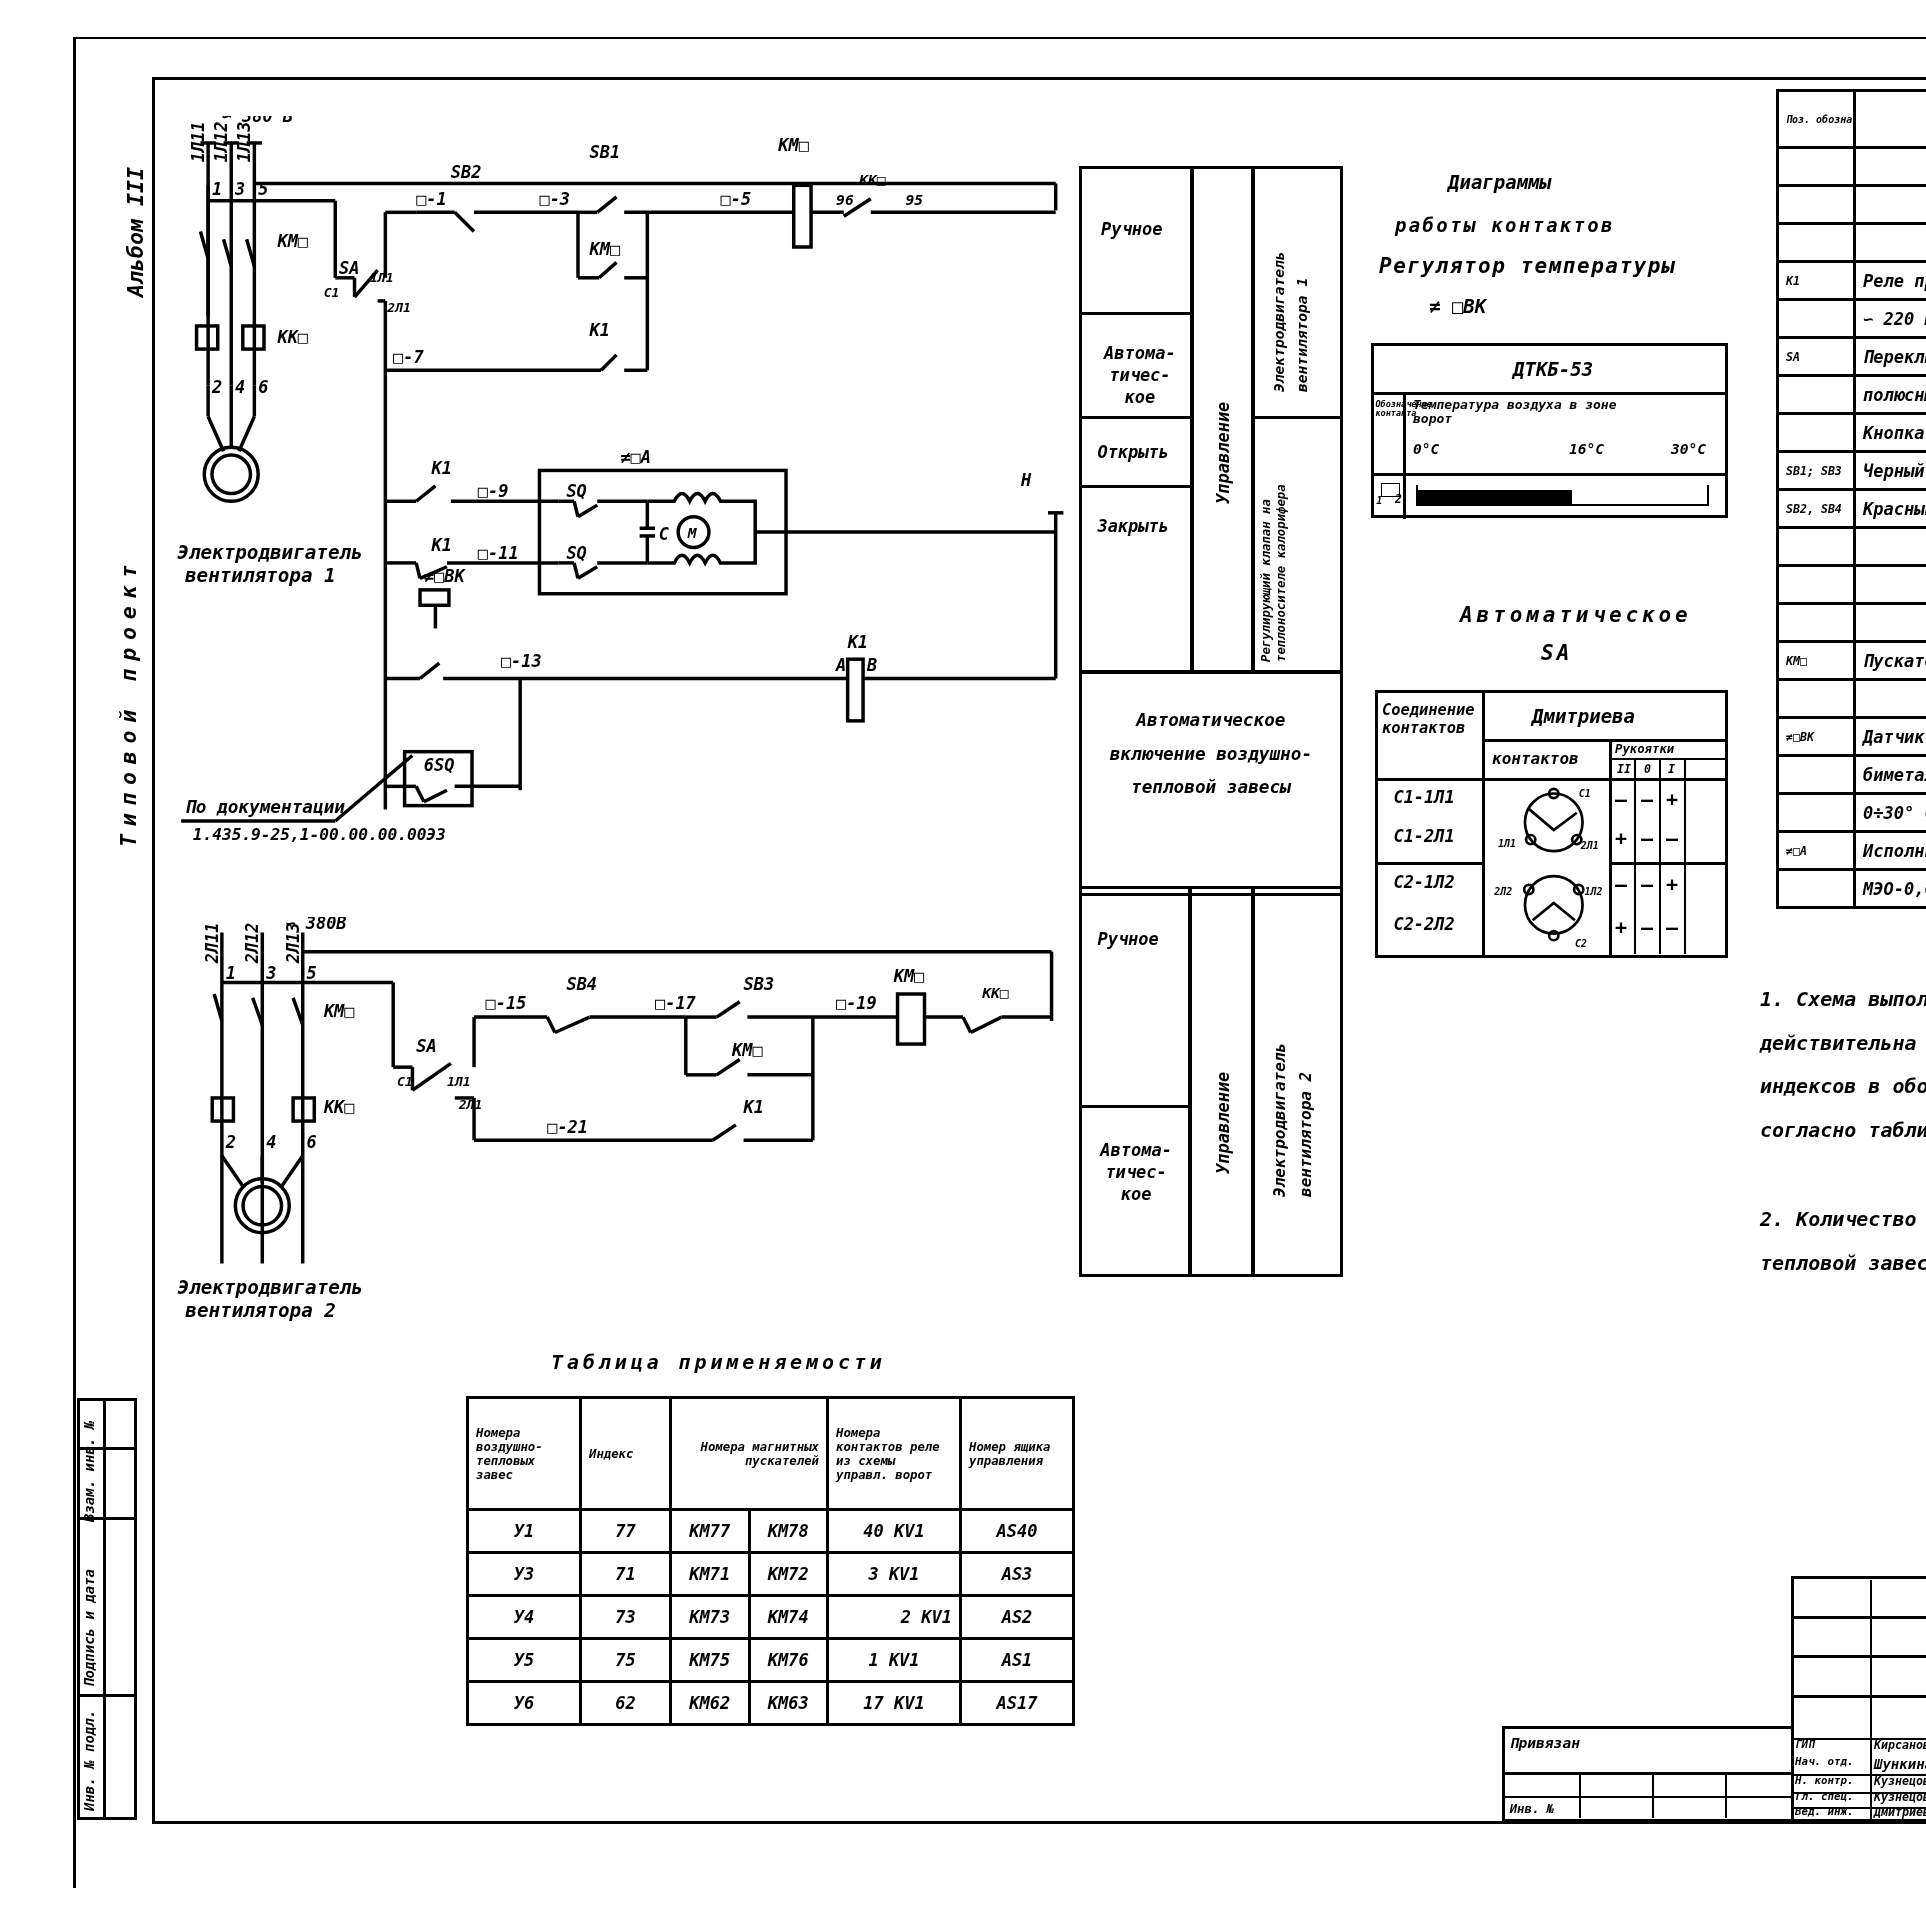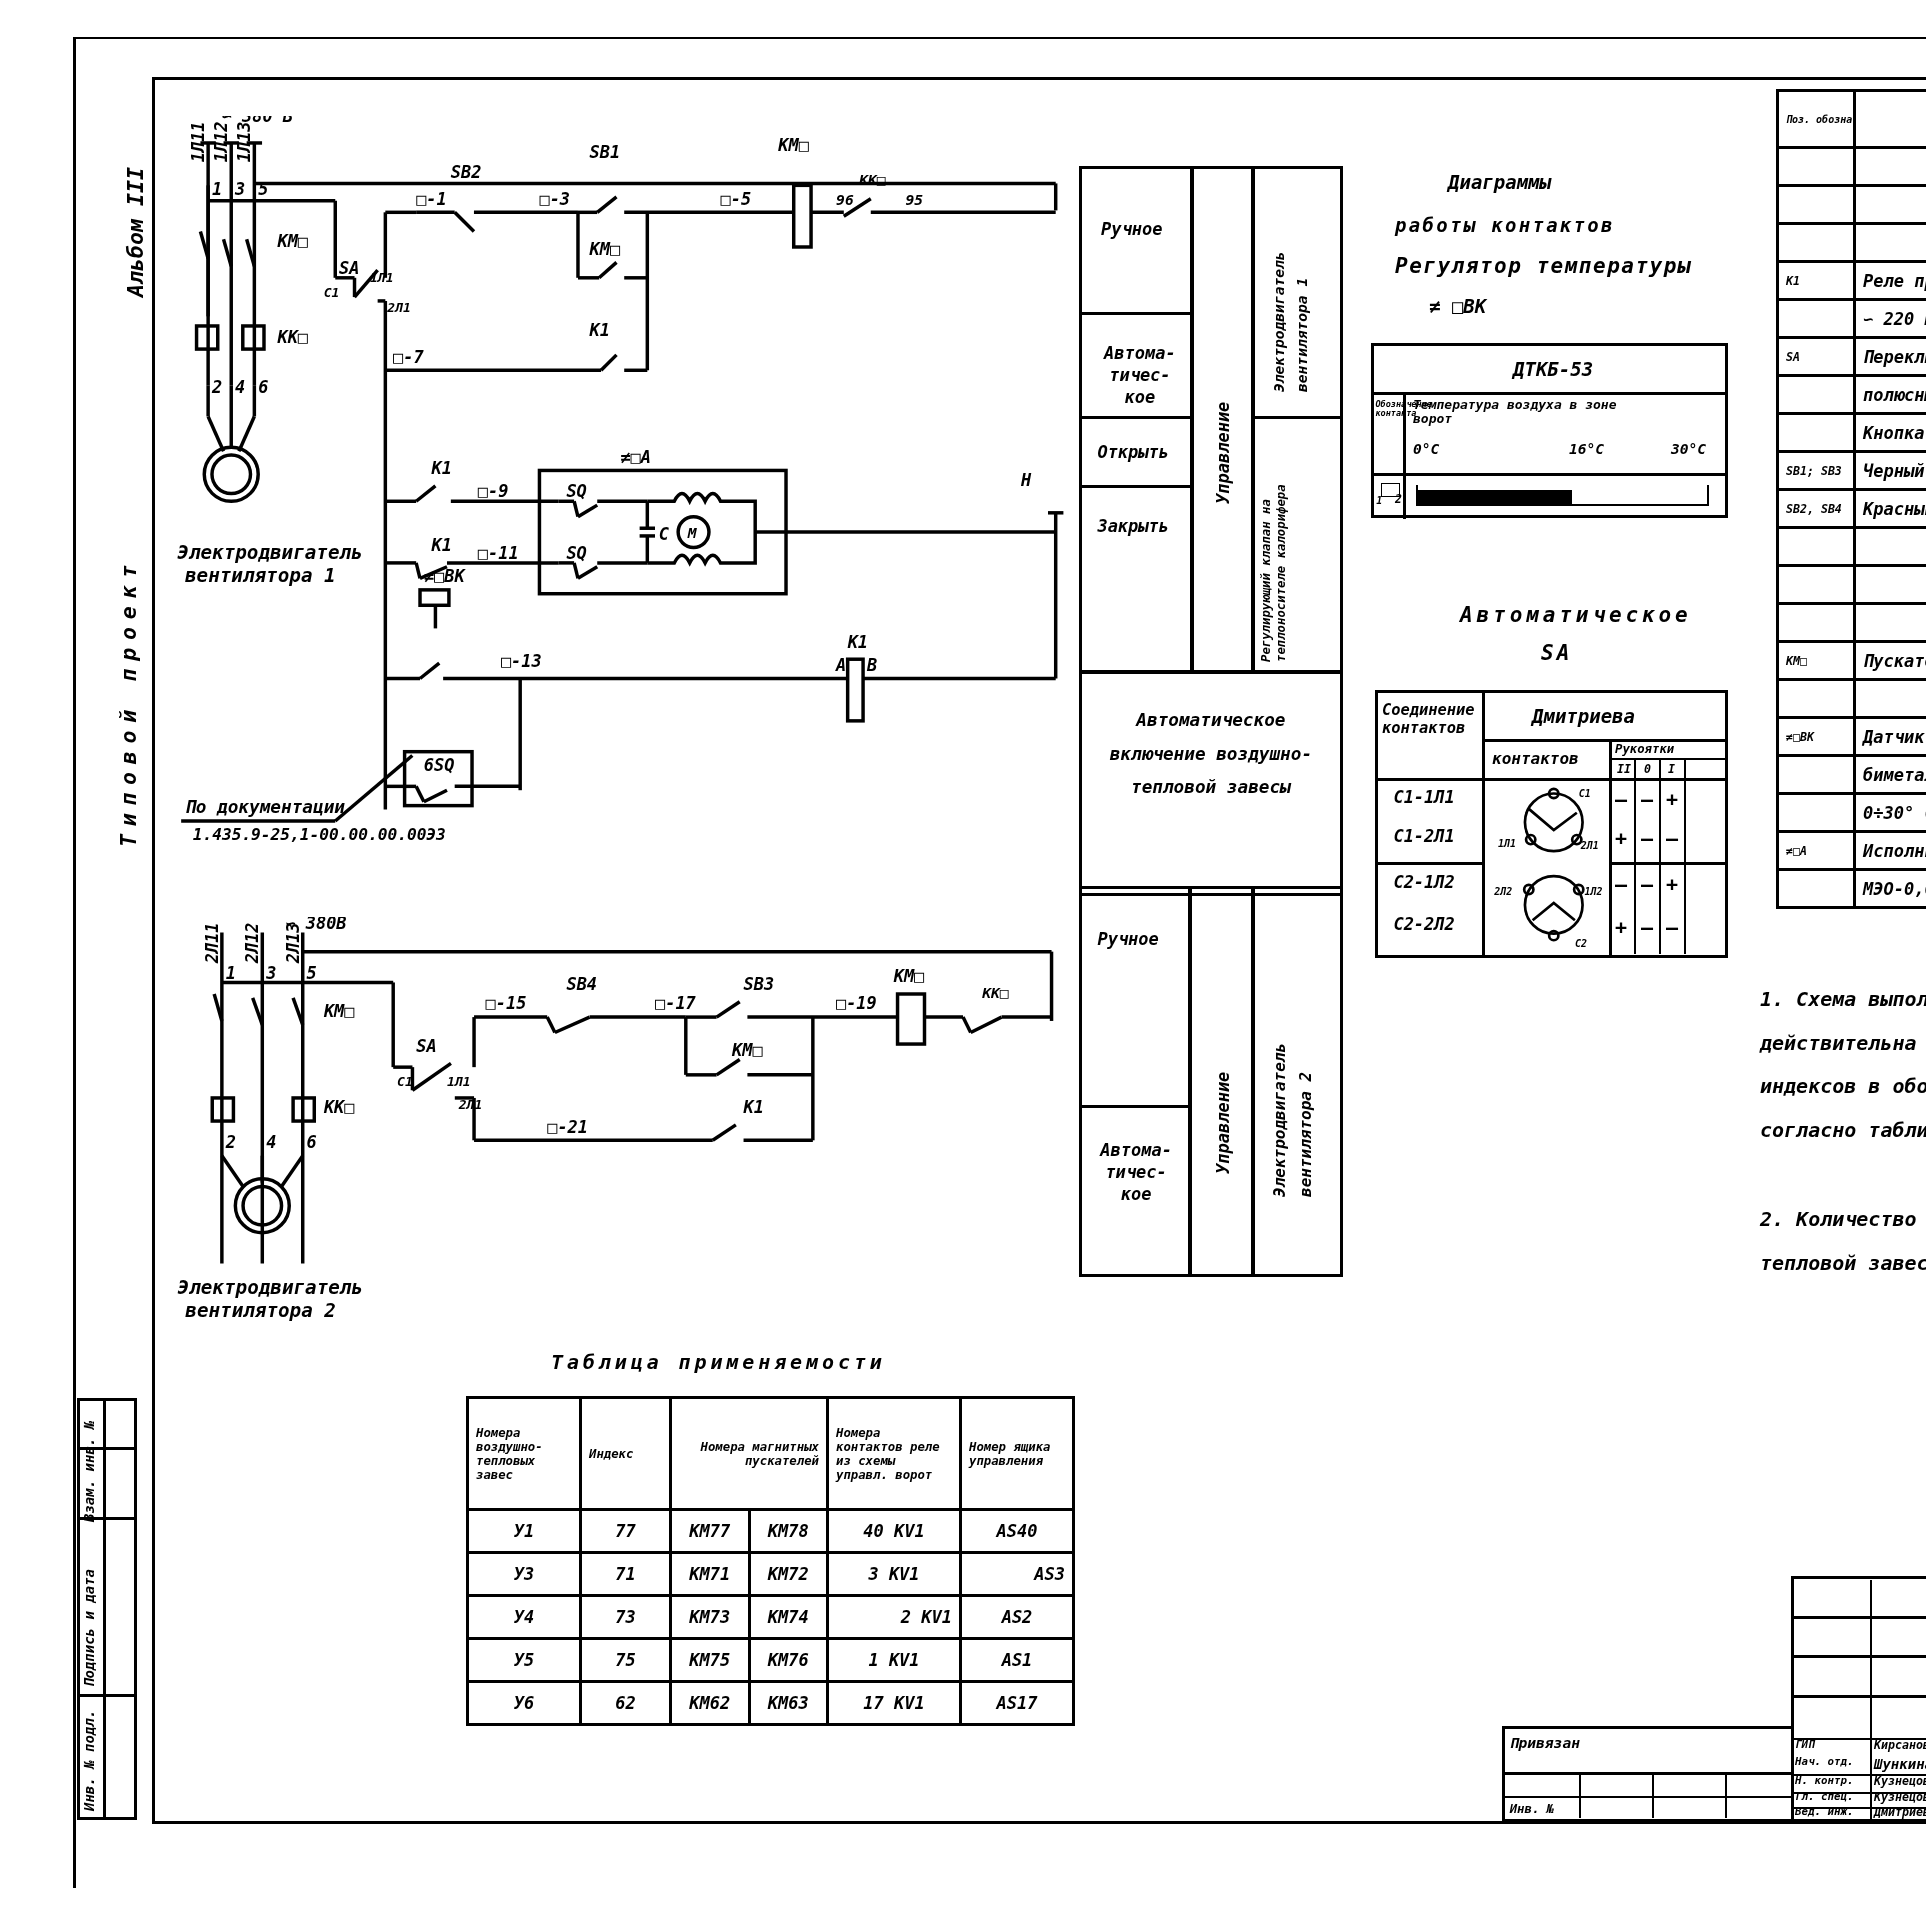--- a/index.html
+++ b/index.html
@@ -288,21 +288,21 @@
   <div class="abs" style="left:169px;top:0;width:3.5px;height:100%;background:#000;"></div>
   <div class="abs" style="left:0;top:216px;width:106px;height:3.1px;background:#000;"></div>
   <div class="t" style="left:15.4px;top:42px;font-size:17px;">Ручное</div>
   <div class="t" style="left:11.6px;top:250px;font-size:17px;white-space:normal;width:85px;line-height:1.3;text-align:center;">Автома-тичес-кое</div>
   <div class="rot" style="left:131px;top:285px;font-size:17px;">Управление</div>
   <div class="rot" style="left:185px;top:308px;font-size:16px;width:216px;white-space:normal;line-height:1.6;">Электродвигатель вентилятора 2</div>
 </div>
 
 <div class="t" style="left:1448px;top:173px;font-size:19px;">Диаграммы</div>
 <div class="t" style="left:1395px;top:216px;font-size:19px;letter-spacing:2.3px;">работы контактов</div>
-<div class="t" style="left:1379px;top:256px;font-size:21px;letter-spacing:1.5px;margin-left:16px;">Регулятор температуры</div>
+<div class="t" style="left:1379px;top:256px;font-size:21px;letter-spacing:1.5px;">Регулятор температуры</div>
 <div class="t" style="left:1429px;top:297px;font-size:19px;">≠ □BK</div>
 <div class="abs" style="left:1371px;top:343px;width:351px;height:169px;border:3.5px solid #000;">
   <div class="abs" style="left:0;top:46px;width:100%;height:3.1px;background:#000;"></div>
   <div class="abs" style="left:29px;top:46px;width:3.1px;height:127px;background:#000;"></div>
   <div class="abs" style="left:0;top:127px;width:100%;height:3.1px;background:#000;"></div>
   <div class="t" style="left:139px;top:13.5px;font-size:19px;">ДТКБ-53</div>
   <div class="t" style="left:1.5px;top:54px;width:27px;font-size:8.5px;white-space:normal;line-height:1.1;">Обозначение контакта</div>
   <div class="t" style="left:39px;top:52px;width:216px;font-size:13px;white-space:normal;line-height:1.1;">Температура воздуха в зоне ворот</div>
   <div class="t" style="left:39px;top:96px;font-size:14.6px;">0°C</div>
   <div class="t" style="left:195px;top:96px;font-size:14.6px;">16°C</div>
@@ -494,21 +494,21 @@
         <td style="text-align: center;">KM78</td>
         <td style="text-align: center;">40 KV1</td>
         <td style="text-align: center;">AS40</td>
       </tr>
       <tr style="height: 43px; font-size: 17px;">
         <td style="text-align: center;">У3</td>
         <td style="text-align: center;">71</td>
         <td style="text-align: center;">KM71</td>
         <td style="text-align: center;">KM72</td>
         <td style="text-align: center;">3 KV1</td>
-        <td style="text-align: right; border-radius: 9px;">AS3</td>
+        <td style="text-align: center; border-radius: 9px;">AS3</td>
       </tr>
       <tr style="height: 43px; font-size: 17px;">
         <td style="text-align: center;">У4</td>
         <td style="text-align: center;">73</td>
         <td style="text-align: center;">KM73</td>
         <td style="text-align: center;">KM74</td>
         <td style="text-align: right;">2 KV1</td>
         <td style="text-align: center;">AS2</td>
       </tr>
       <tr style="height: 43px; font-size: 17px;">

